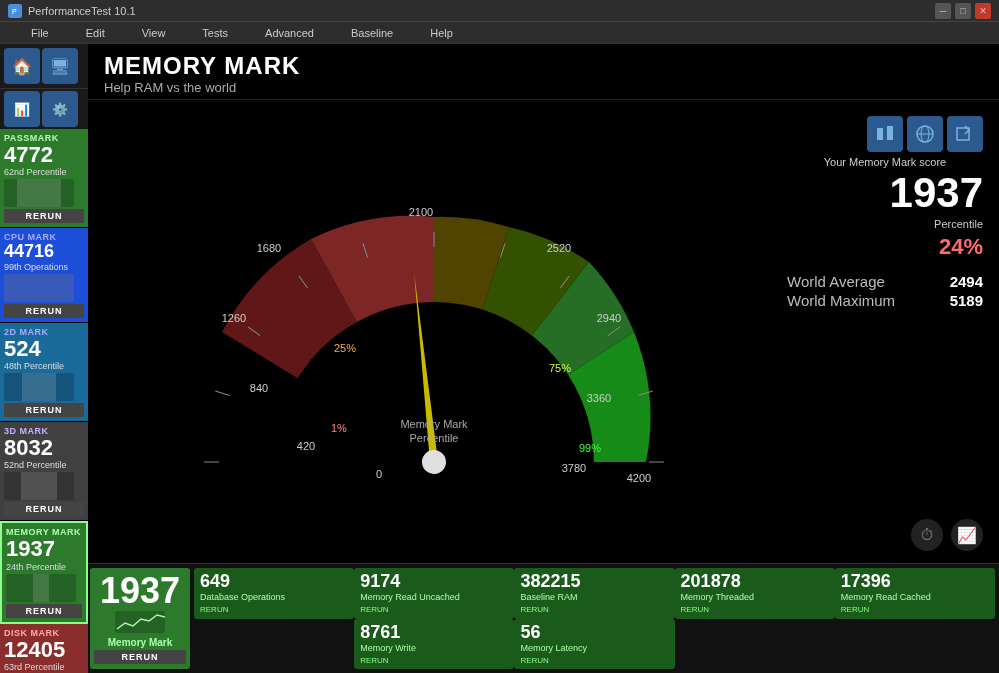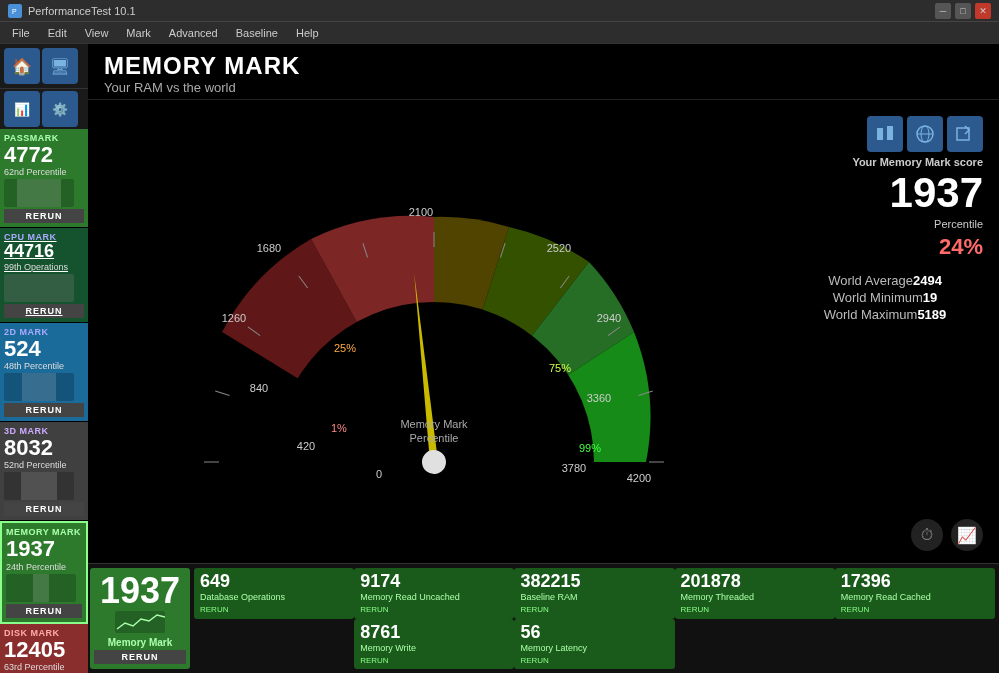--- a/index.html
+++ b/index.html
@@ -63,20 +63,21 @@
       align-items: center;
       padding: 0 4px;
       gap: 2px;
       border-bottom: 1px solid #333;
     }
     .menu-item {
       padding: 2px 8px;
       font-size: 11px;
       color: #ccc;
       cursor: pointer;
+      margin-left: 19px;
     }
 
     
     .main-container {
       display: flex;
       height: calc(673px - 44px);
     }
 
     
     .sidebar {
@@ -108,21 +109,21 @@
       color: #7ab3e0;
     }
 
     
     .score-block {
       border-bottom: 1px solid #000;
       padding: 4px;
       cursor: pointer;
     }
     .score-block.passmark { background: #2d7a2d; }
-    .score-block.cpu { background: #14532d; text-decoration: underline; }
+    .score-block.cpu { background: #1d4ed8; }
     .score-block.twod { background: #1a6a9a; }
     .score-block.threed { background: #404040; }
     .score-block.memory { background: #2d7a2d; border: 2px solid #8aff8a; }
     .score-block.disk { background: #8a2d2d; }
     .score-block-label {
       font-size: 9px;
       color: #aaffaa;
       text-transform: uppercase;
       font-weight: bold;
       letter-spacing: 0.5px;
@@ -215,22 +216,21 @@
     .stats-panel {
       width: 220px;
       padding: 8px 12px;
       display: flex;
       flex-direction: column;
       gap: 4px;
     }
     .stats-score-label {
       font-size: 11px;
       color: #ccc;
-      text-align: right;
-      font-weight: bold;
+      text-align: center;
     }
     .stats-score-value {
       font-size: 42px;
       font-weight: bold;
       color: #fff;
       text-align: right;
       line-height: 1;
     }
     .stats-percentile-label {
       font-size: 11px;
@@ -262,22 +262,22 @@
       color: #7ab3e0;
       cursor: pointer;
     }
 
     .stats-world {
       margin-top: 8px;
       text-align: right;
     }
     .stats-world-row {
       display: flex;
-      justify-content: center;
-      font-size: 13px;
+      justify-content: space-between;
+      font-size: 15px;
       color: #ccc;
       padding: 1px 0;
     }
     .stats-world-key { color: #bbb; }
     .stats-world-val { color: #fff; font-weight: bold; }
 
     .stats-bottom-icons {
       margin-top: auto;
       display: flex;
       justify-content: flex-end;
@@ -411,21 +411,21 @@
     <div class="title-bar-btn">─</div>
     <div class="title-bar-btn">□</div>
     <div class="title-bar-btn close">✕</div>
   </div>
 </div>
 
 <div class="menu-bar">
   <div class="menu-item">File</div>
   <div class="menu-item">Edit</div>
   <div class="menu-item">View</div>
-  <div class="menu-item">Mark</div>
+  <div class="menu-item">Tests</div>
   <div class="menu-item">Advanced</div>
   <div class="menu-item">Baseline</div>
   <div class="menu-item">Help</div>
 </div>
 
 <div class="main-container">
 
   <div class="sidebar">
 
     <div class="toolbar-icons">
@@ -492,21 +492,21 @@
       <div class="score-value">12405</div>
       <div class="score-percentile">63rd Percentile</div>
 
     </div>
   </div>
 
   <div class="content-area">
 
     <div class="page-header">
       <div class="page-title">MEMORY MARK</div>
-      <div class="page-subtitle">Your RAM vs the world</div>
+      <div class="page-subtitle">Help RAM vs the world</div>
     </div>
 
     <div class="gauge-area">
 
       <div class="gauge-container">
         <svg class="gauge-svg" viewBox="0 0 550 320">
 
           <defs>
             <clipPath id="gaugeClip">
               <ellipse cx="275" cy="290" rx="235" ry="235"></ellipse>
@@ -608,24 +608,20 @@
         <div class="stats-score-value">1937</div>
         <div class="stats-percentile-label">Percentile</div>
         <div class="stats-percentile-value">24%</div>
 
         <div class="stats-world">
           <div class="stats-world-row">
             <span class="stats-world-key">World Average</span>
             <span class="stats-world-val">2494</span>
           </div>
           <div class="stats-world-row">
-            <span class="stats-world-key">World Minimum</span>
-            <span class="stats-world-val">19</span>
-          </div>
-          <div class="stats-world-row">
             <span class="stats-world-key">World Maximum</span>
             <span class="stats-world-val">5189</span>
           </div>
         </div>
 
         <div class="stats-bottom-icons">
           <div class="stats-bottom-icon">⏱</div>
           <div class="stats-bottom-icon">📈</div>
         </div>
       </div>

